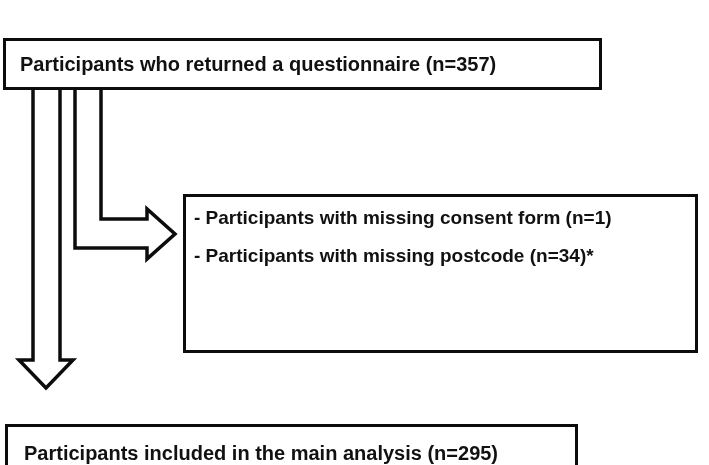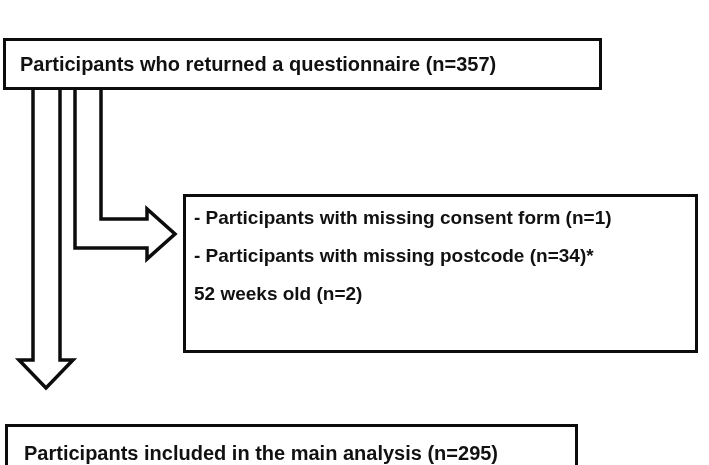--- a/index.html
+++ b/index.html
@@ -78,20 +78,19 @@
     <polygon points="75,69 75,248 147,248 147,259 175,234 147,209 147,219 101,219 101,69" fill="#ffffff" stroke-width="3.5" stroke-linejoin="miter" stroke="#0c0c0c"></polygon>
   </svg>
 
   <div class="flow-box box-top">
     <span>Participants who returned a questionnaire (n=357)</span>
   </div>
 
   <div class="flow-box box-exclusions">
     <div class="excl-line">- Participants with missing consent form (n=1)</div>
     <div class="excl-line">- Participants with missing postcode (n=34)*</div>
-    <div class="excl-line">52 weeks old (n=2)</div>
   </div>
 
   <div class="flow-box box-bottom">
     <span>Participants included in the main analysis (n=295)</span>
   </div>
 
 </div>
 
 </body></html>

